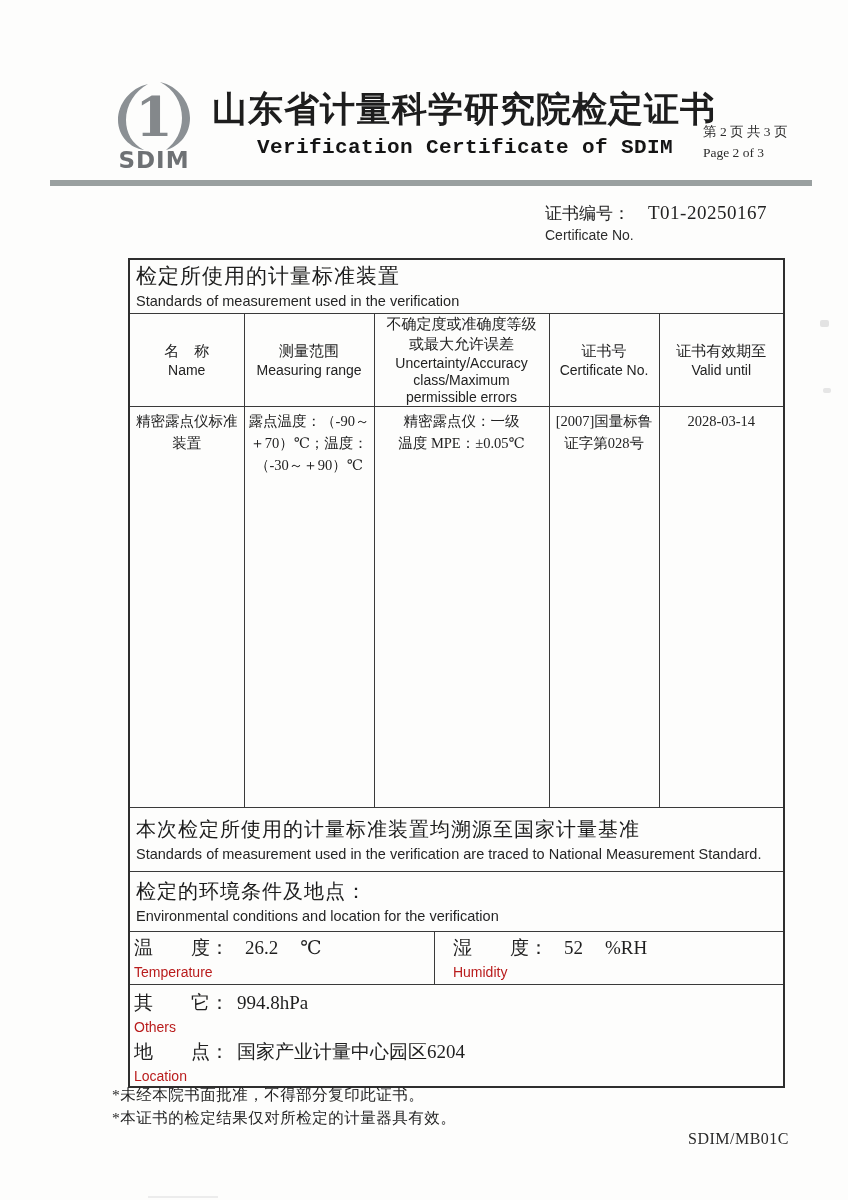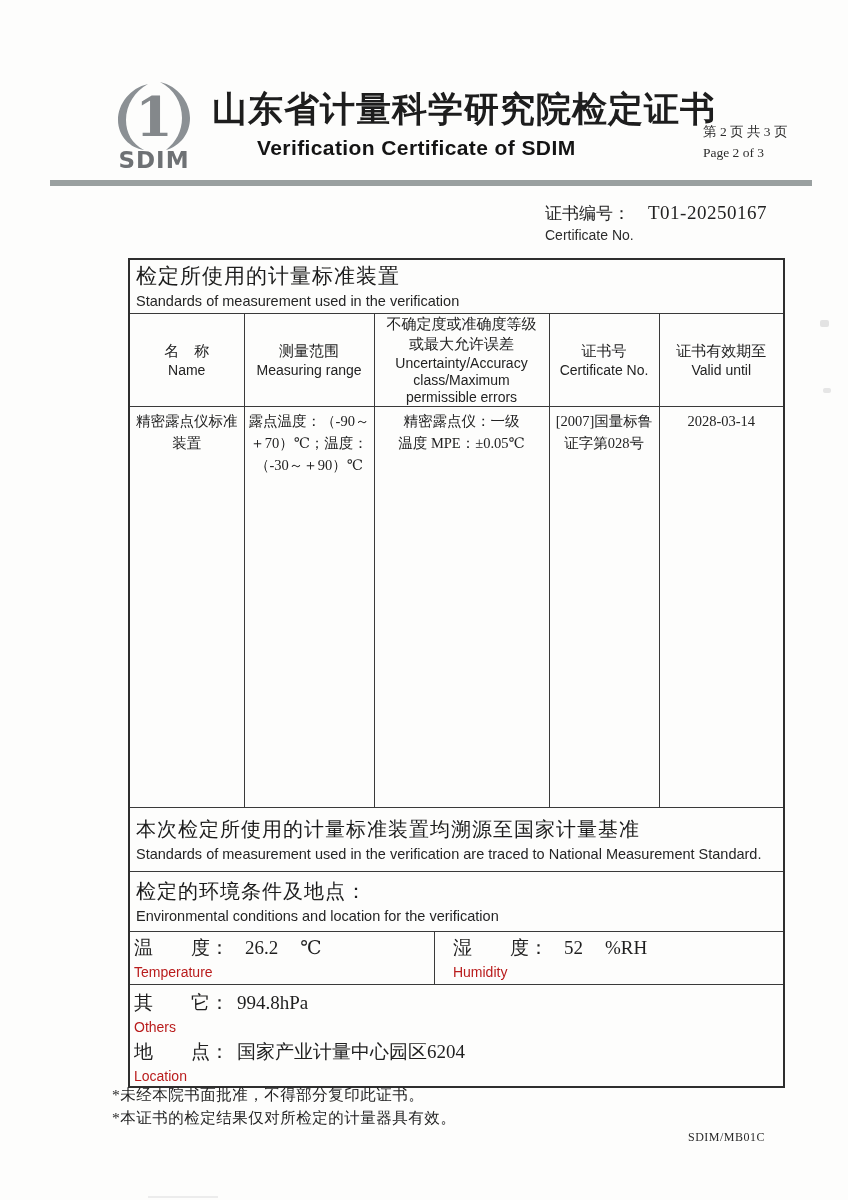--- a/index.html
+++ b/index.html
@@ -14,21 +14,21 @@
   
   .logo{position:absolute;left:110px;top:76px;width:92px;height:96px;}
   .title-zh{
     position:absolute;left:212px;top:86px;width:470px;
     font-size:35px;font-weight:bold;letter-spacing:1px;color:#1d1d1d;
     white-space:nowrap;
   }
   .title-en{
     position:absolute;left:257px;top:136px;
     font-size:21px;font-weight:bold;letter-spacing:0.4px;color:#141414;
-    font-family:Liberation Sans, sans-serif;
+    font-family:Liberation Mono, monospace;
   }
   .page-info{
     position:absolute;left:703px;top:122px;width:110px;
     font-size:13.5px;color:#2c2c2c;line-height:1.55;
   }
   .hrule{
     position:absolute;left:50px;top:180px;width:762px;height:6px;
     background:#9aa0a0;
   }
 
@@ -65,21 +65,21 @@
   .env-line{font-size:19px;white-space:nowrap;color:#1f1f1f;}
   .env-val{margin-left:16px;}
   .env-unit{margin-left:22px;}
   .env-en{font-size:14px;margin-top:3px;color:#b91c1c;
     font-family:"Liberation Sans","DejaVu Sans",sans-serif;}
   .others-cell{padding:5px 4px 0 4px !important;vertical-align:top !important;}
 
   
   .footnotes{position:absolute;left:112px;top:1083px;font-size:15.5px;
     line-height:1.5;color:#242424;letter-spacing:0.5px;}
-  .form-code{position:absolute;left:688px;top:1130px;font-size:12px;
+  .form-code{position:absolute;left:688px;top:1130px;font-size:16px;
     letter-spacing:0.5px;color:#2a2a2a;}
 
   
   .speck1{position:absolute;left:820px;top:320px;width:9px;height:7px;background:#e3e3e3;border-radius:2px;}
   .speck2{position:absolute;left:823px;top:388px;width:8px;height:5px;background:#e6e6e6;border-radius:2px;}
   .smudge{position:absolute;left:148px;top:1196px;width:70px;height:2px;background:#ececec;}
 </style>
 </head>
 <body>
 

